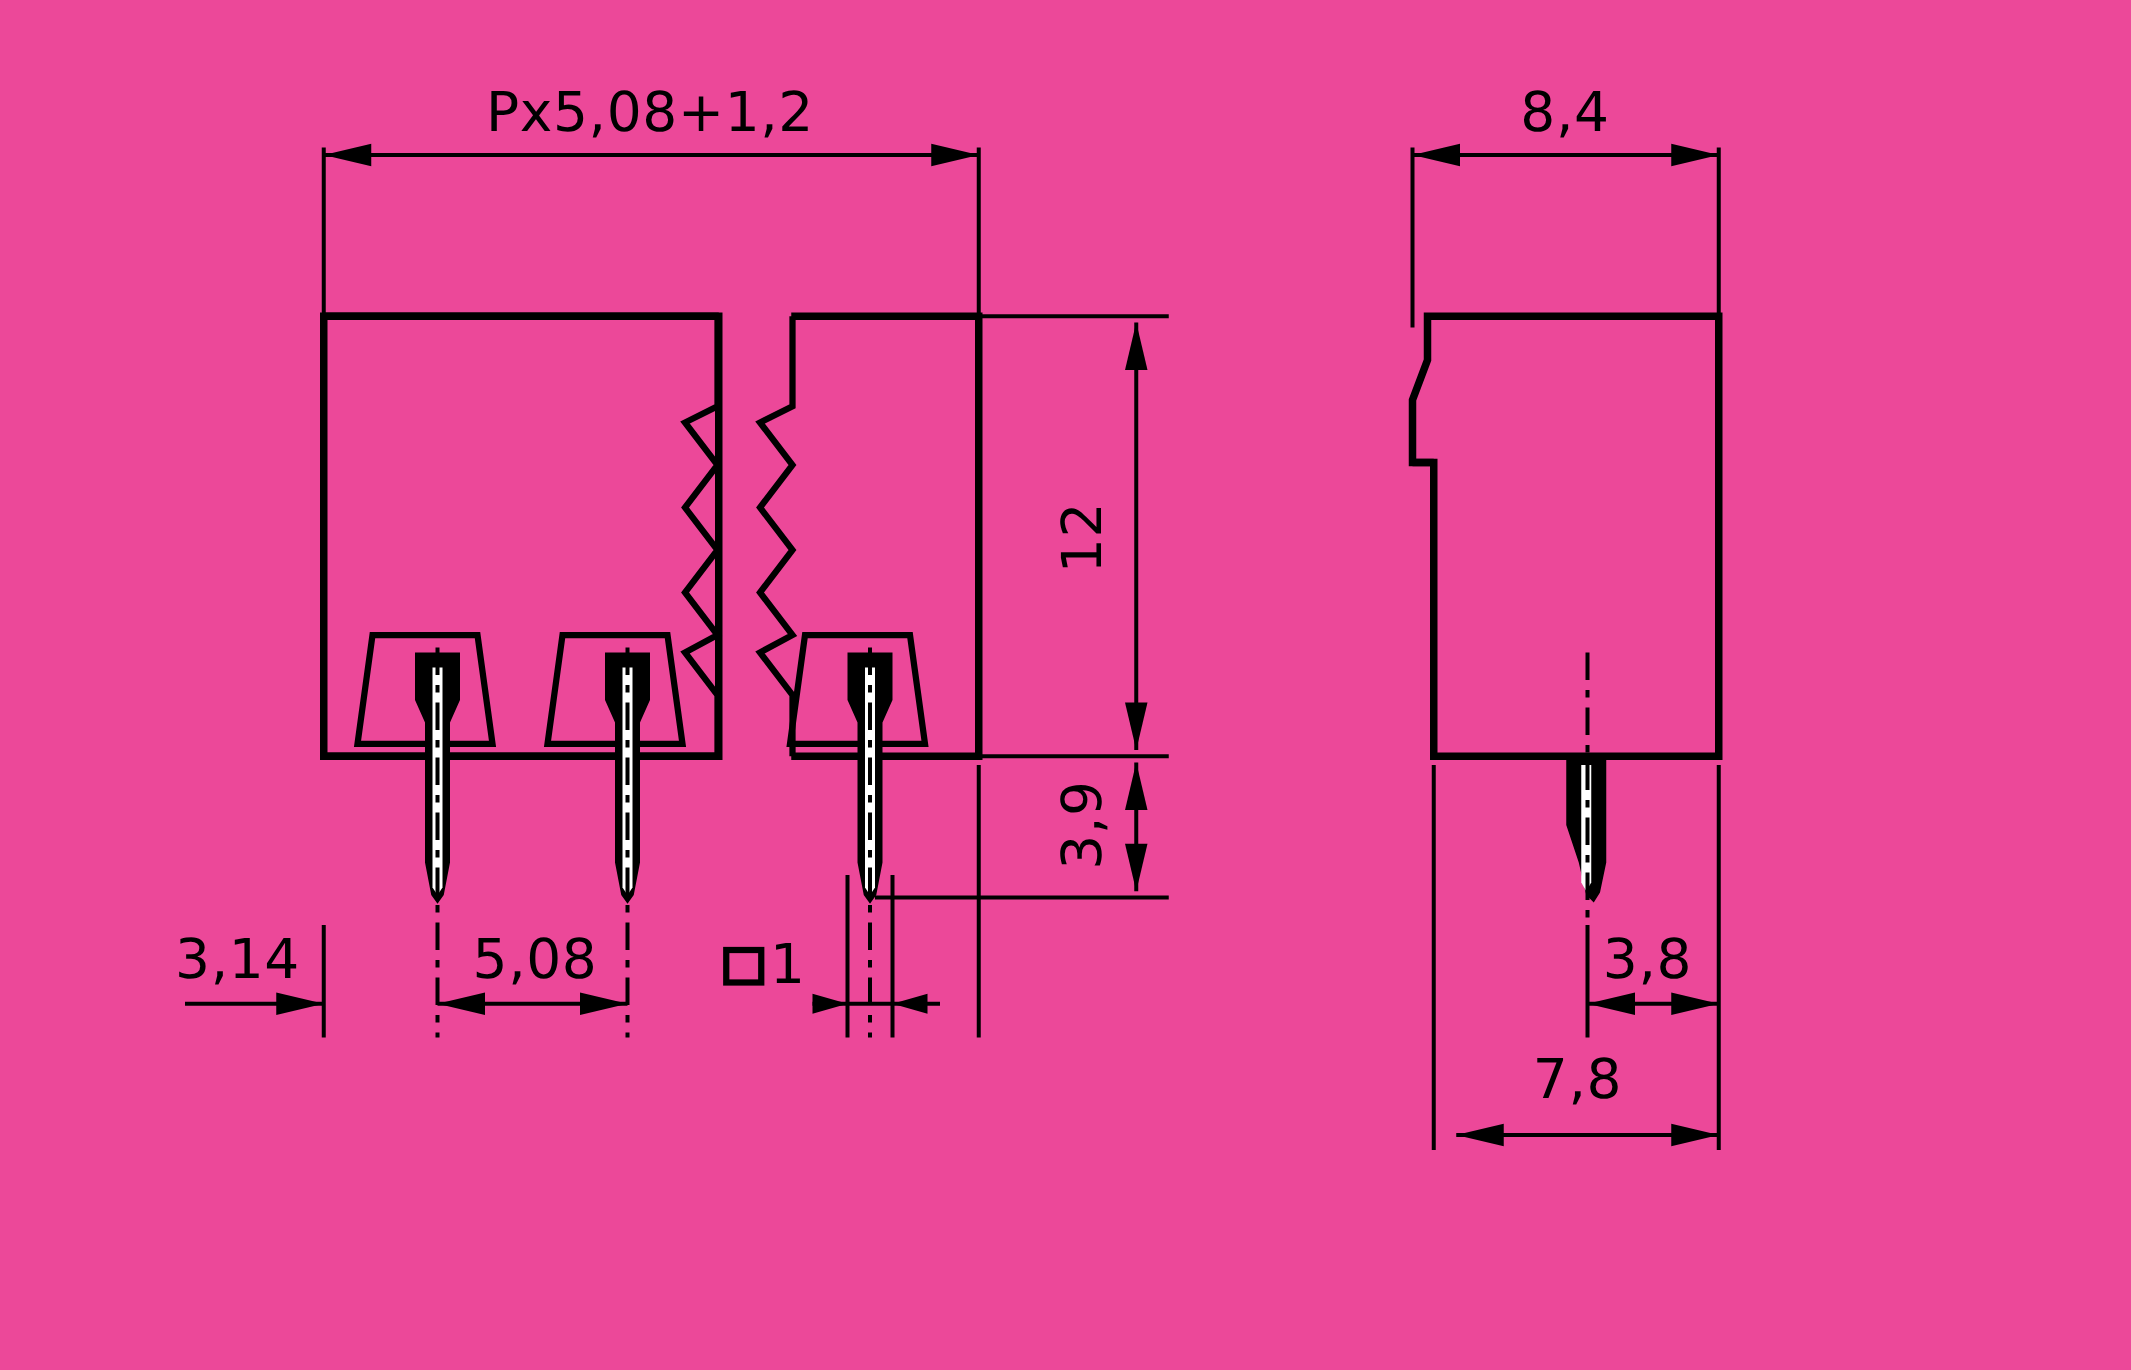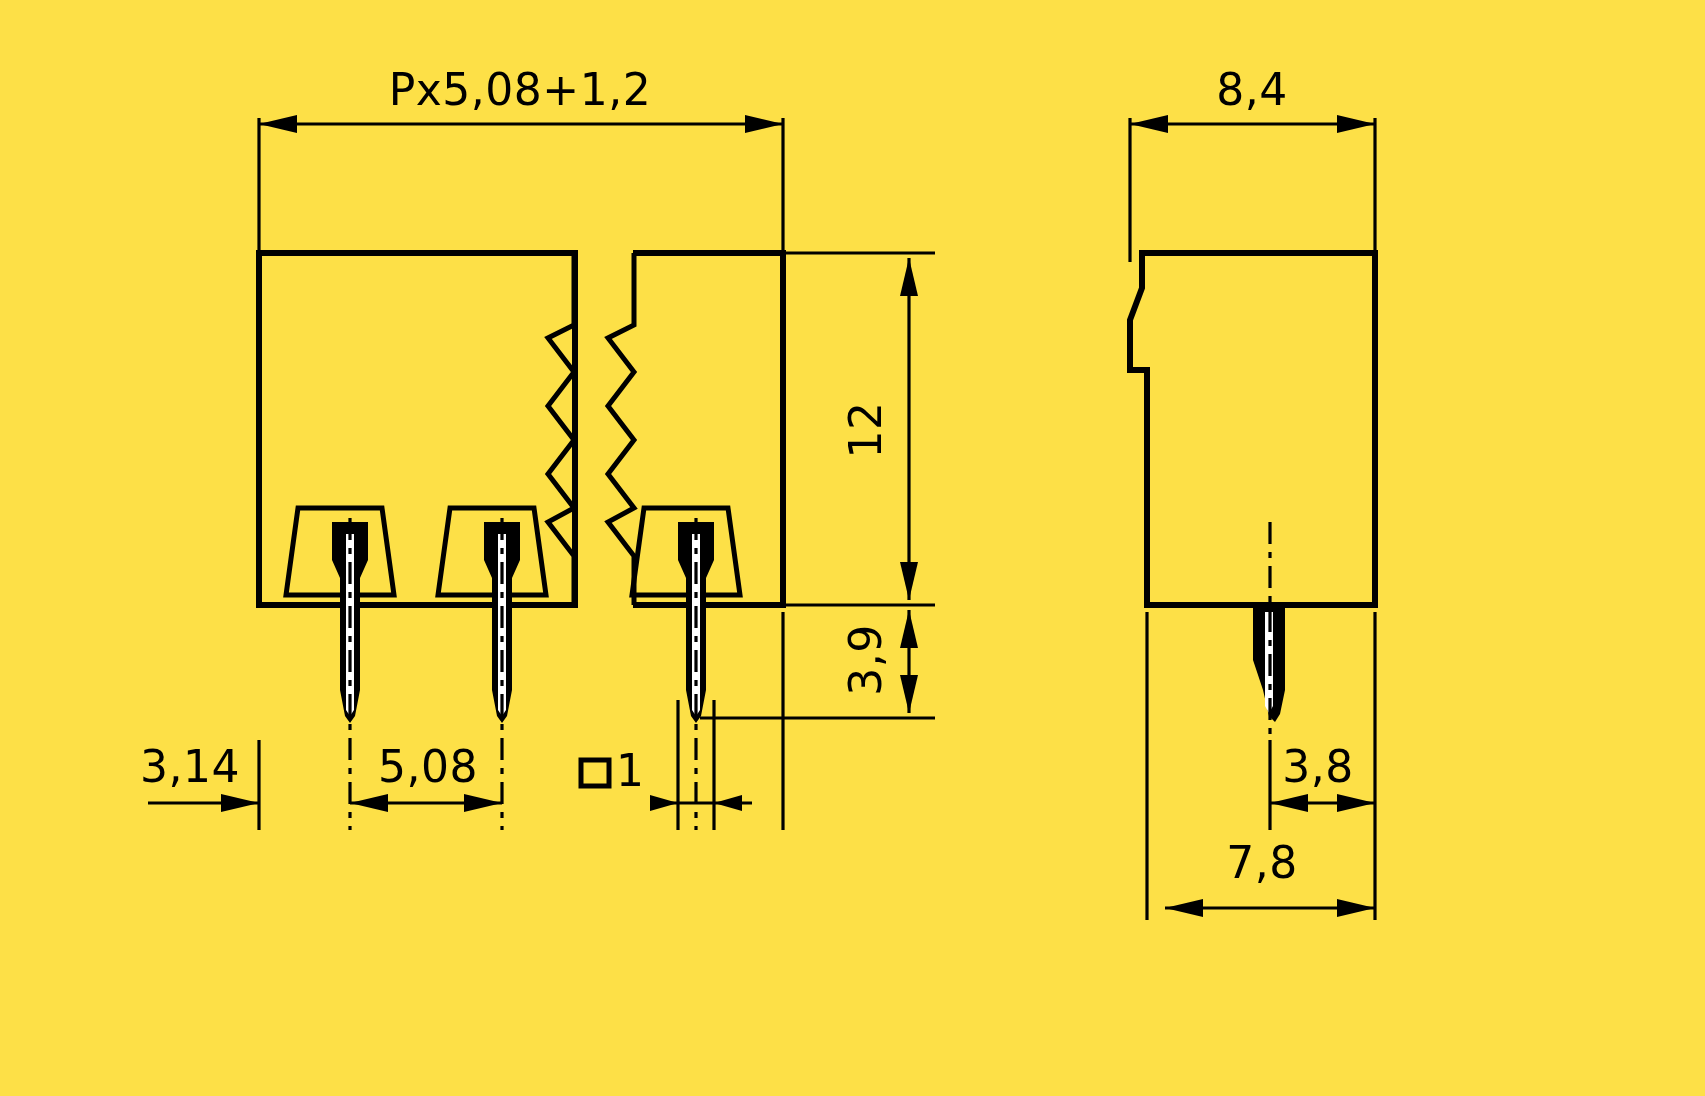--- a/index.html
+++ b/index.html
@@ -10,21 +10,21 @@
   body {
     width: 1705px;
     height: 1096px;
     font-family: "DejaVu Sans", sans-serif;
     overflow: hidden;
   }
   #drawing-root {
     position: relative;
     width: 1705px;
     height: 1096px;
-    background: #fde047;
+    background: #ec4899;
   }
   svg#tech-drawing {
     display: block;
     width: 1705px;
     height: 1096px;
   }
   .dim-text {
     font-family: "DejaVu Sans", sans-serif;
     font-size: 44px;
     fill: #000000;

